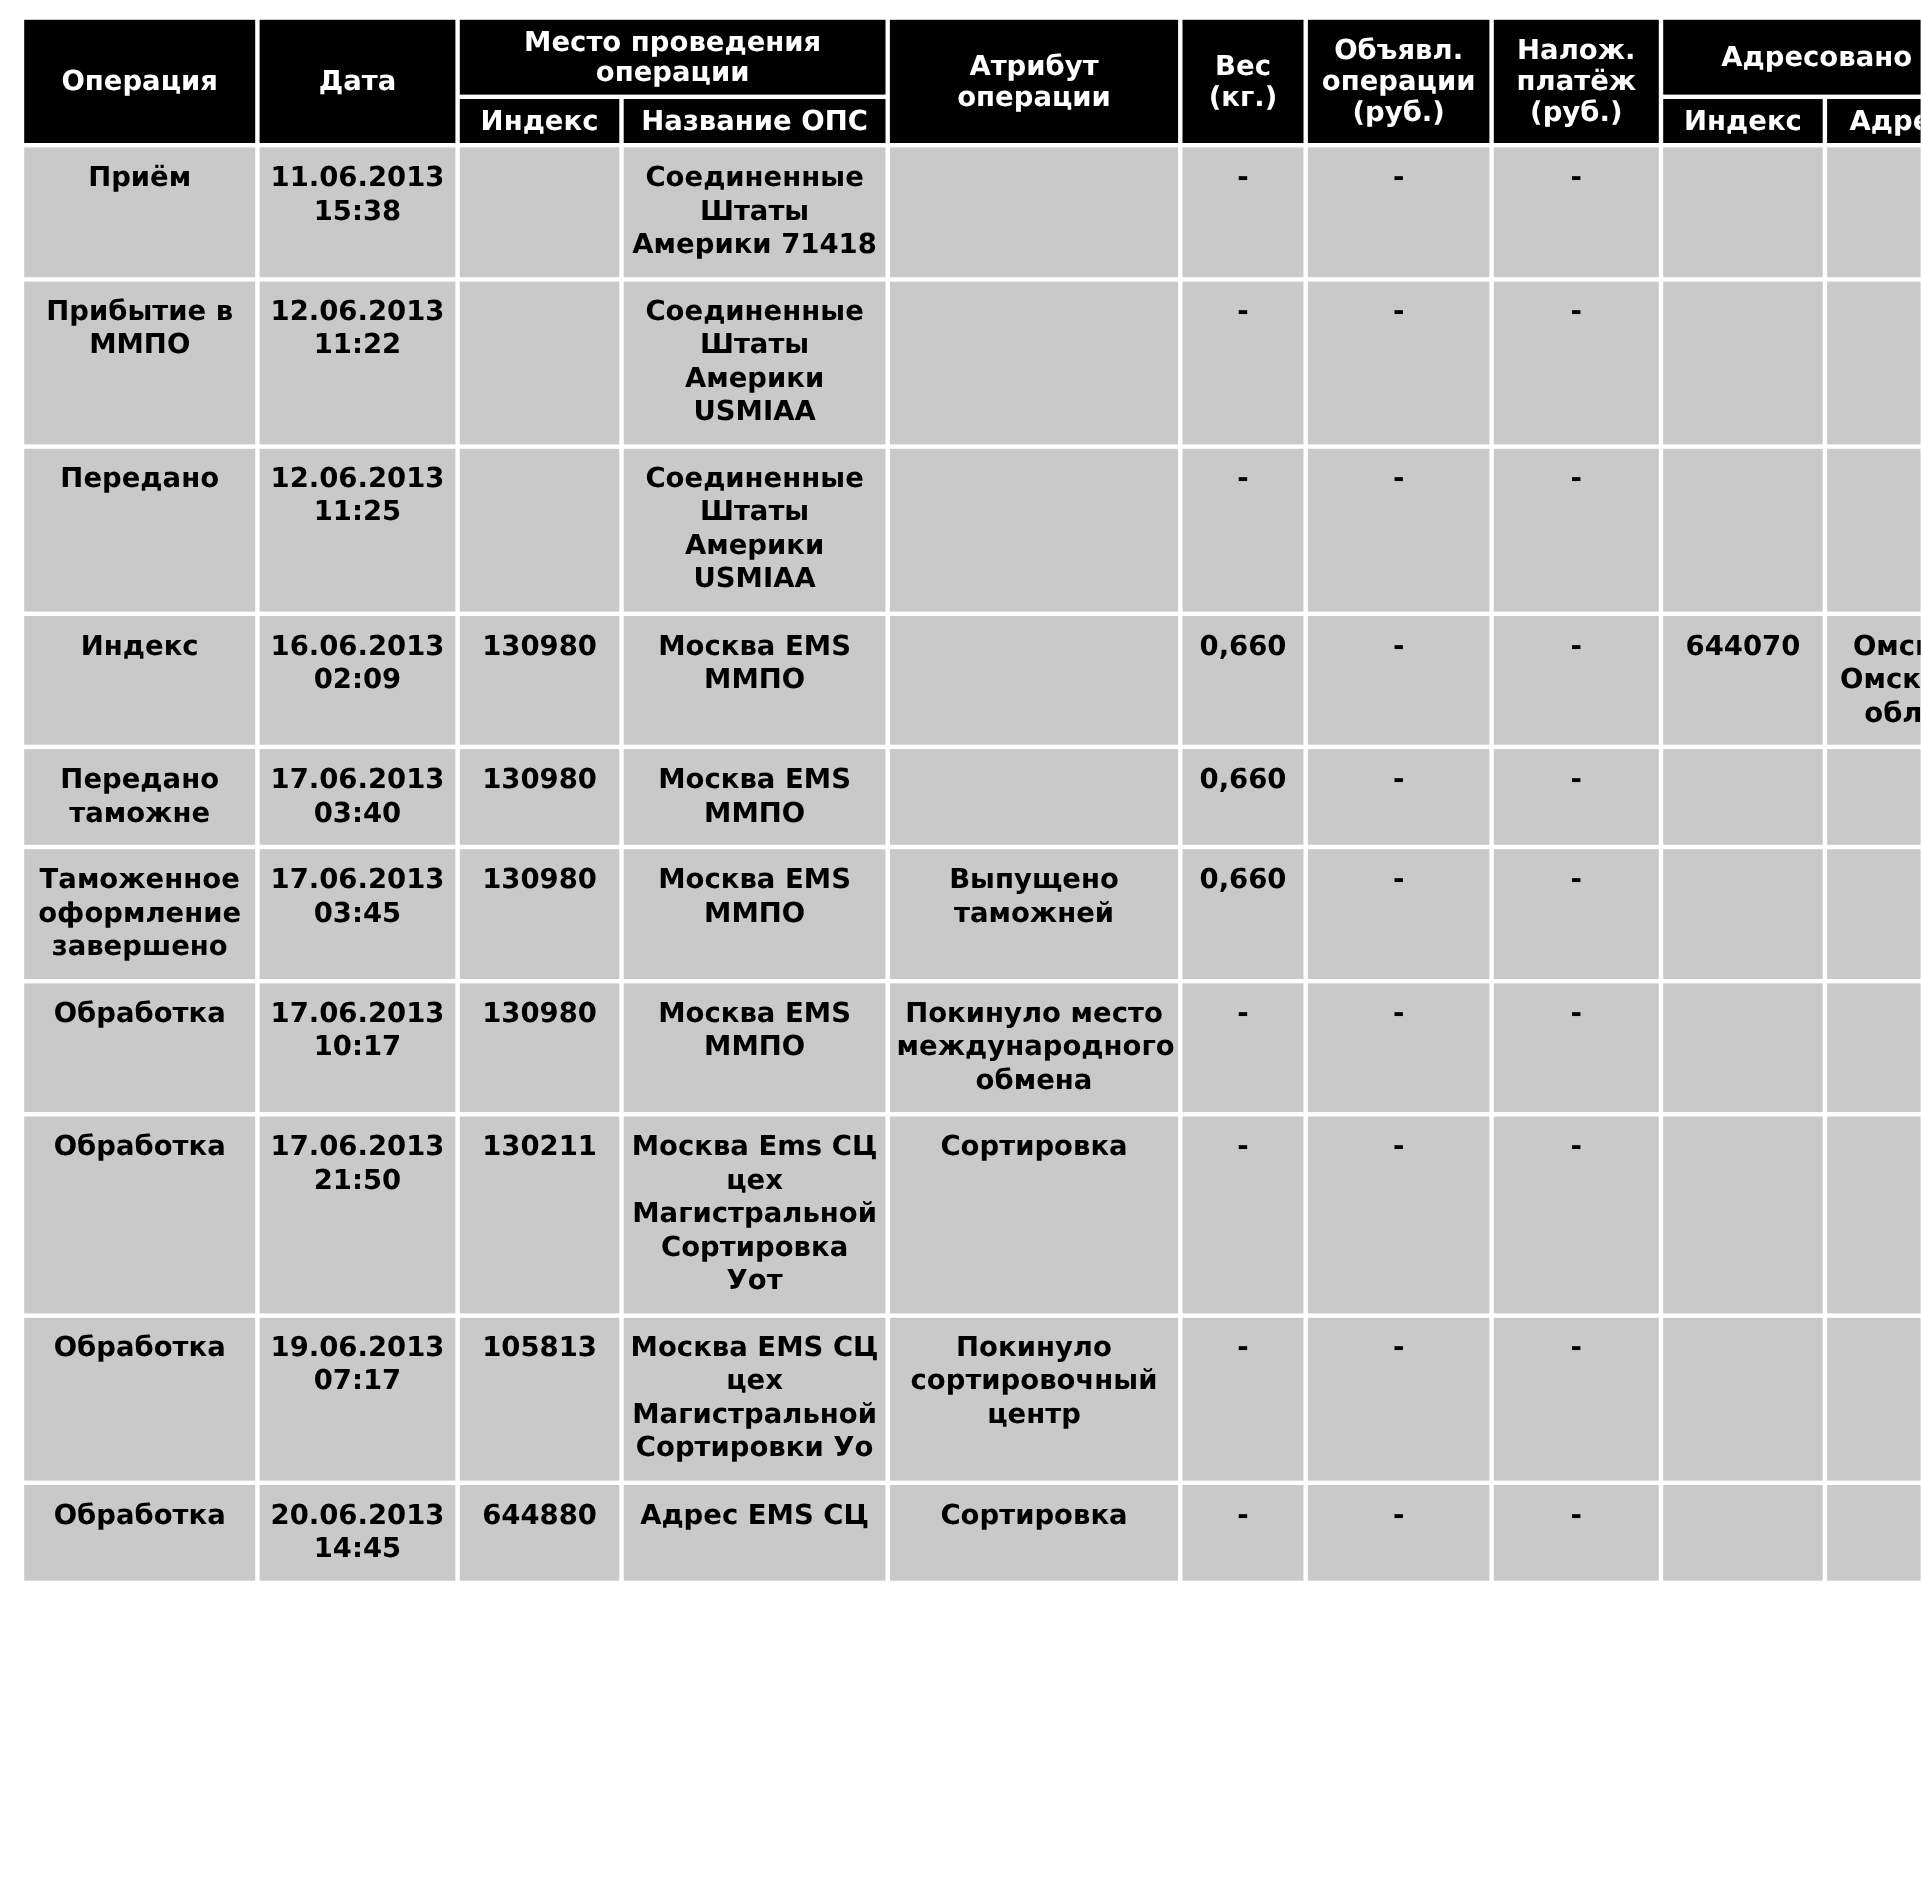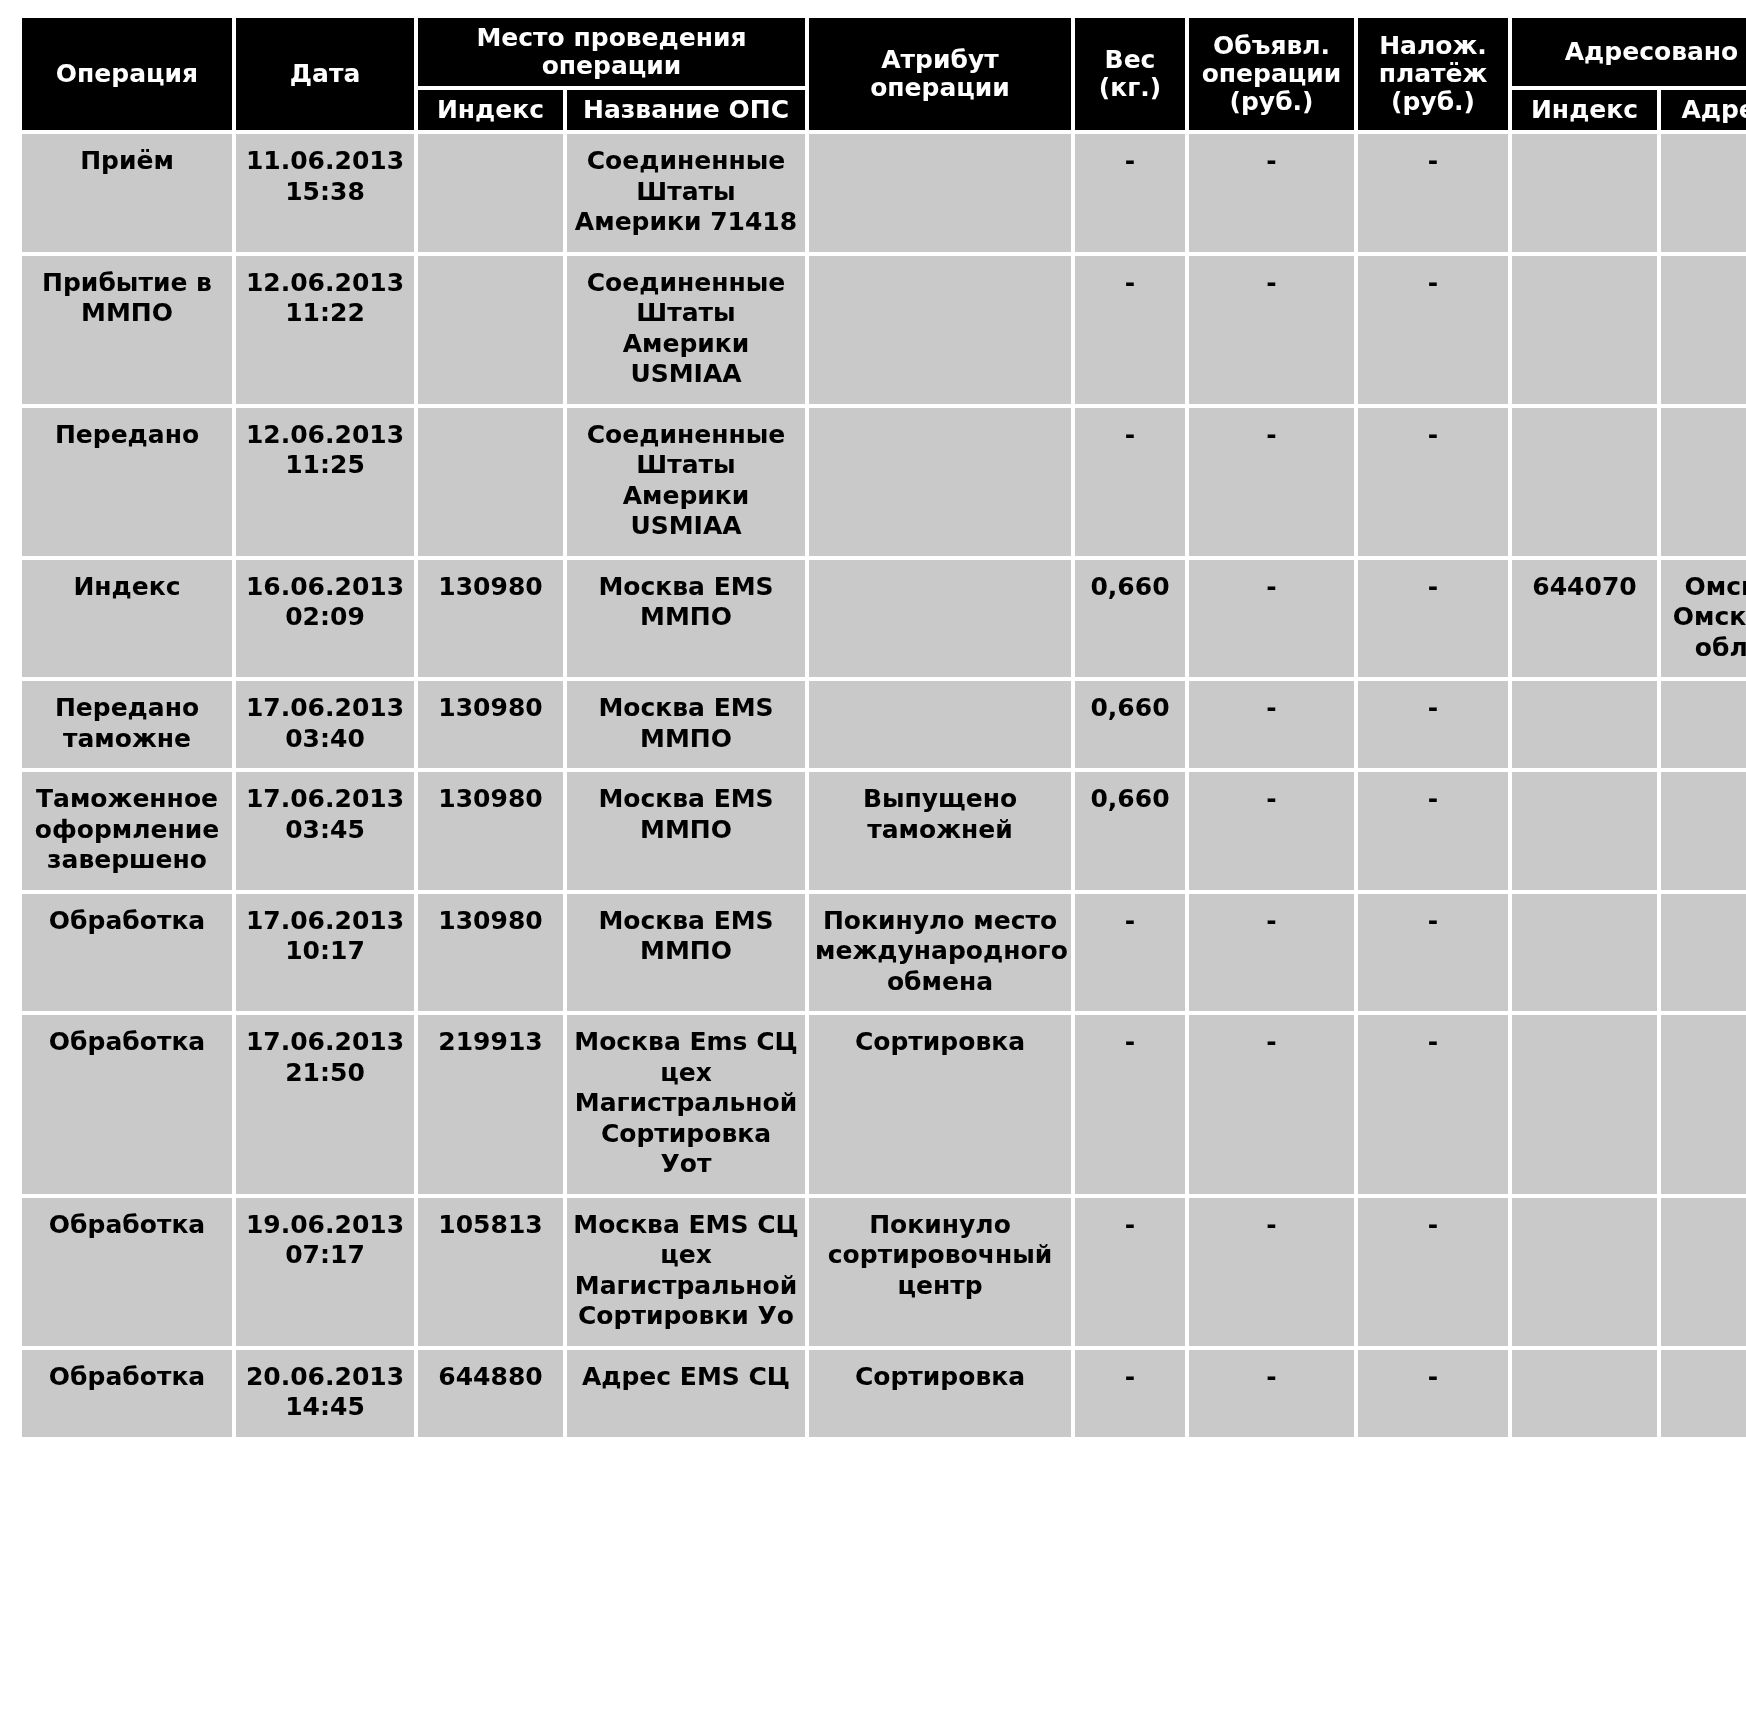--- a/index.html
+++ b/index.html
@@ -173,21 +173,21 @@
           <td>Покинуло место международного обмена</td>
           <td class="dash">-</td>
           <td class="dash">-</td>
           <td class="dash">-</td>
           <td></td>
           <td></td>
         </tr>
         <tr>
           <td>Обработка</td>
           <td>17.06.2013 21:50</td>
-          <td>219913</td>
+          <td>130211</td>
           <td>Москва Ems СЦ цех Магистральной Сортировка Уот</td>
           <td>Сортировка</td>
           <td class="dash">-</td>
           <td class="dash">-</td>
           <td class="dash">-</td>
           <td></td>
           <td></td>
         </tr>
         <tr>
           <td>Обработка</td>

